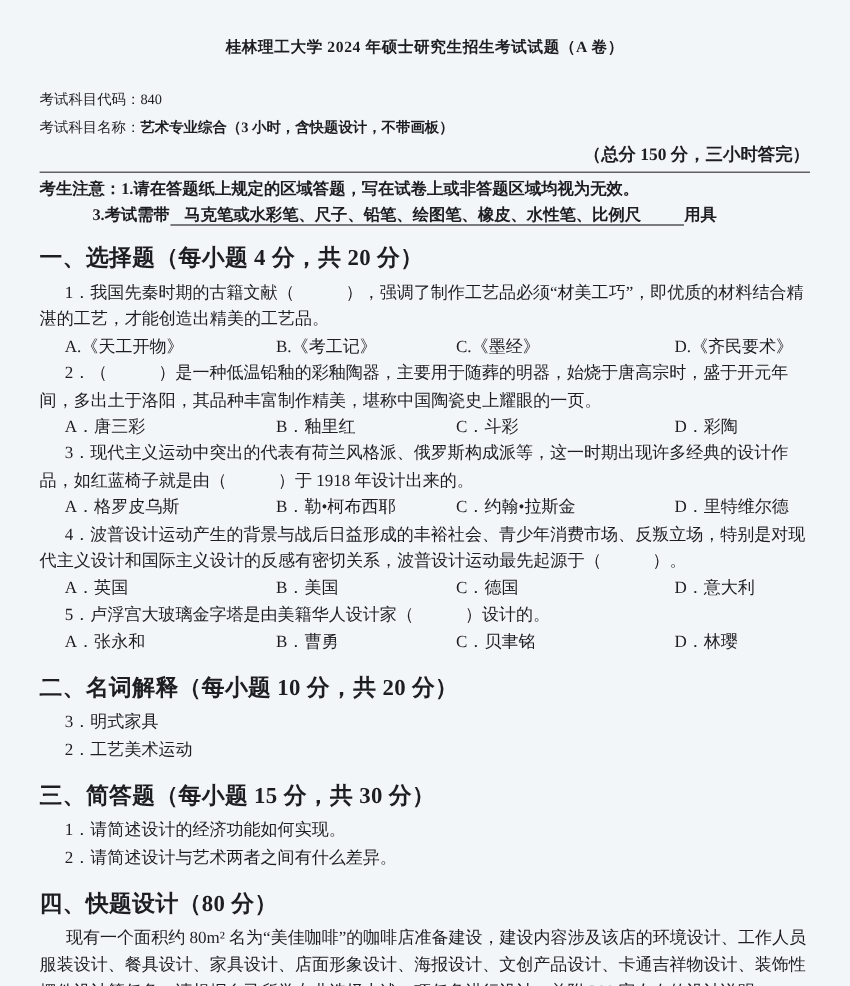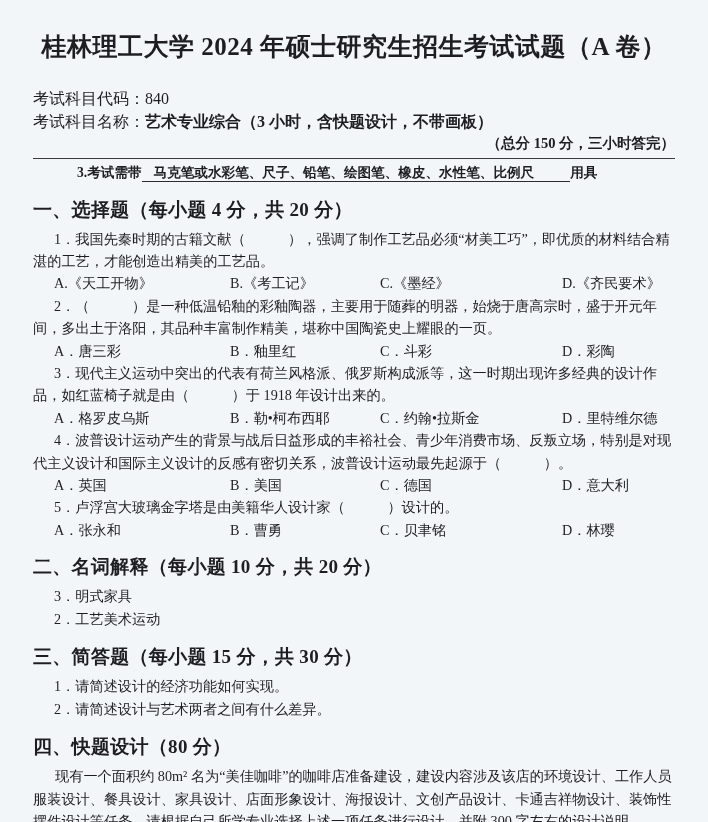--- a/index.html
+++ b/index.html
@@ -5,24 +5,24 @@
   html,body{margin:0;padding:0;}
   body{
     width:708px;height:822px;
     background:#f3f6f8;
     font-family:"Liberation Serif","DejaVu Serif",serif;
     color:#1e1e22;
     -webkit-font-smoothing:antialiased;
   }
   .page{padding:24px 33px 0 33px;}
   .doc-title{
-    text-align:center;font-size:25px;font-weight:700;
+    text-align:center;font-size:13px;font-weight:700;
     margin:6px 0 24px 0;letter-spacing:.5px;
   }
-  .meta{font-size:16px;line-height:23px;}
+  .meta{font-size:12px;line-height:23px;}
   .meta-row{white-space:nowrap;}
   .meta-value-bold{font-weight:700;}
   .center-note{
     text-align:right;font-weight:700;font-size:14.5px;
     margin-top:1px;padding-bottom:5px;
     border-bottom:1.5px solid #3c3c40;
   }
   .notice{font-weight:700;font-size:13.6px;line-height:20.5px;margin-top:4px;}
   .n-line{padding-left:75px;text-indent:-75px;}
   .n-item{margin-left:75px;padding-left:13px;text-indent:-13px;}
@@ -51,20 +51,21 @@
   <div class="doc-title">桂林理工大学 2024 年硕士研究生招生考试试题（A 卷）</div>
 
   <div class="meta">
     <div class="meta-row"><span>考试科目代码：</span><span>840</span></div>
     <div class="meta-row"><span>考试科目名称：</span><span class="meta-value-bold">艺术专业综合（3 小时，含快题设计，不带画板）</span></div>
   </div>
 
   <div class="center-note">（总分 150 分，三小时答完）</div>
 
   <div class="notice">
+    <div class="n-line"><span>考生注意：</span><span>1.请在答题纸上规定的区域答题，写在试卷上或非答题区域均视为无效。</span></div>
     <div class="n-item3"><span>3.考试需带</span><span class="blank">马克笔或水彩笔、尺子、铅笔、绘图笔、橡皮、水性笔、比例尺</span><span>用具</span></div>
   </div>
 
   <div>
     <div class="section-title">一、选择题（每小题 4 分，共 20 分）</div>
 
     <div>
       <div class="q-stem">1．我国先秦时期的古籍文献（　　　），强调了制作工艺品必须“材美工巧”，即优质的材料结合精湛的工艺，才能创造出精美的工艺品。</div>
       <div class="options">
         <span>A.《天工开物》</span>

